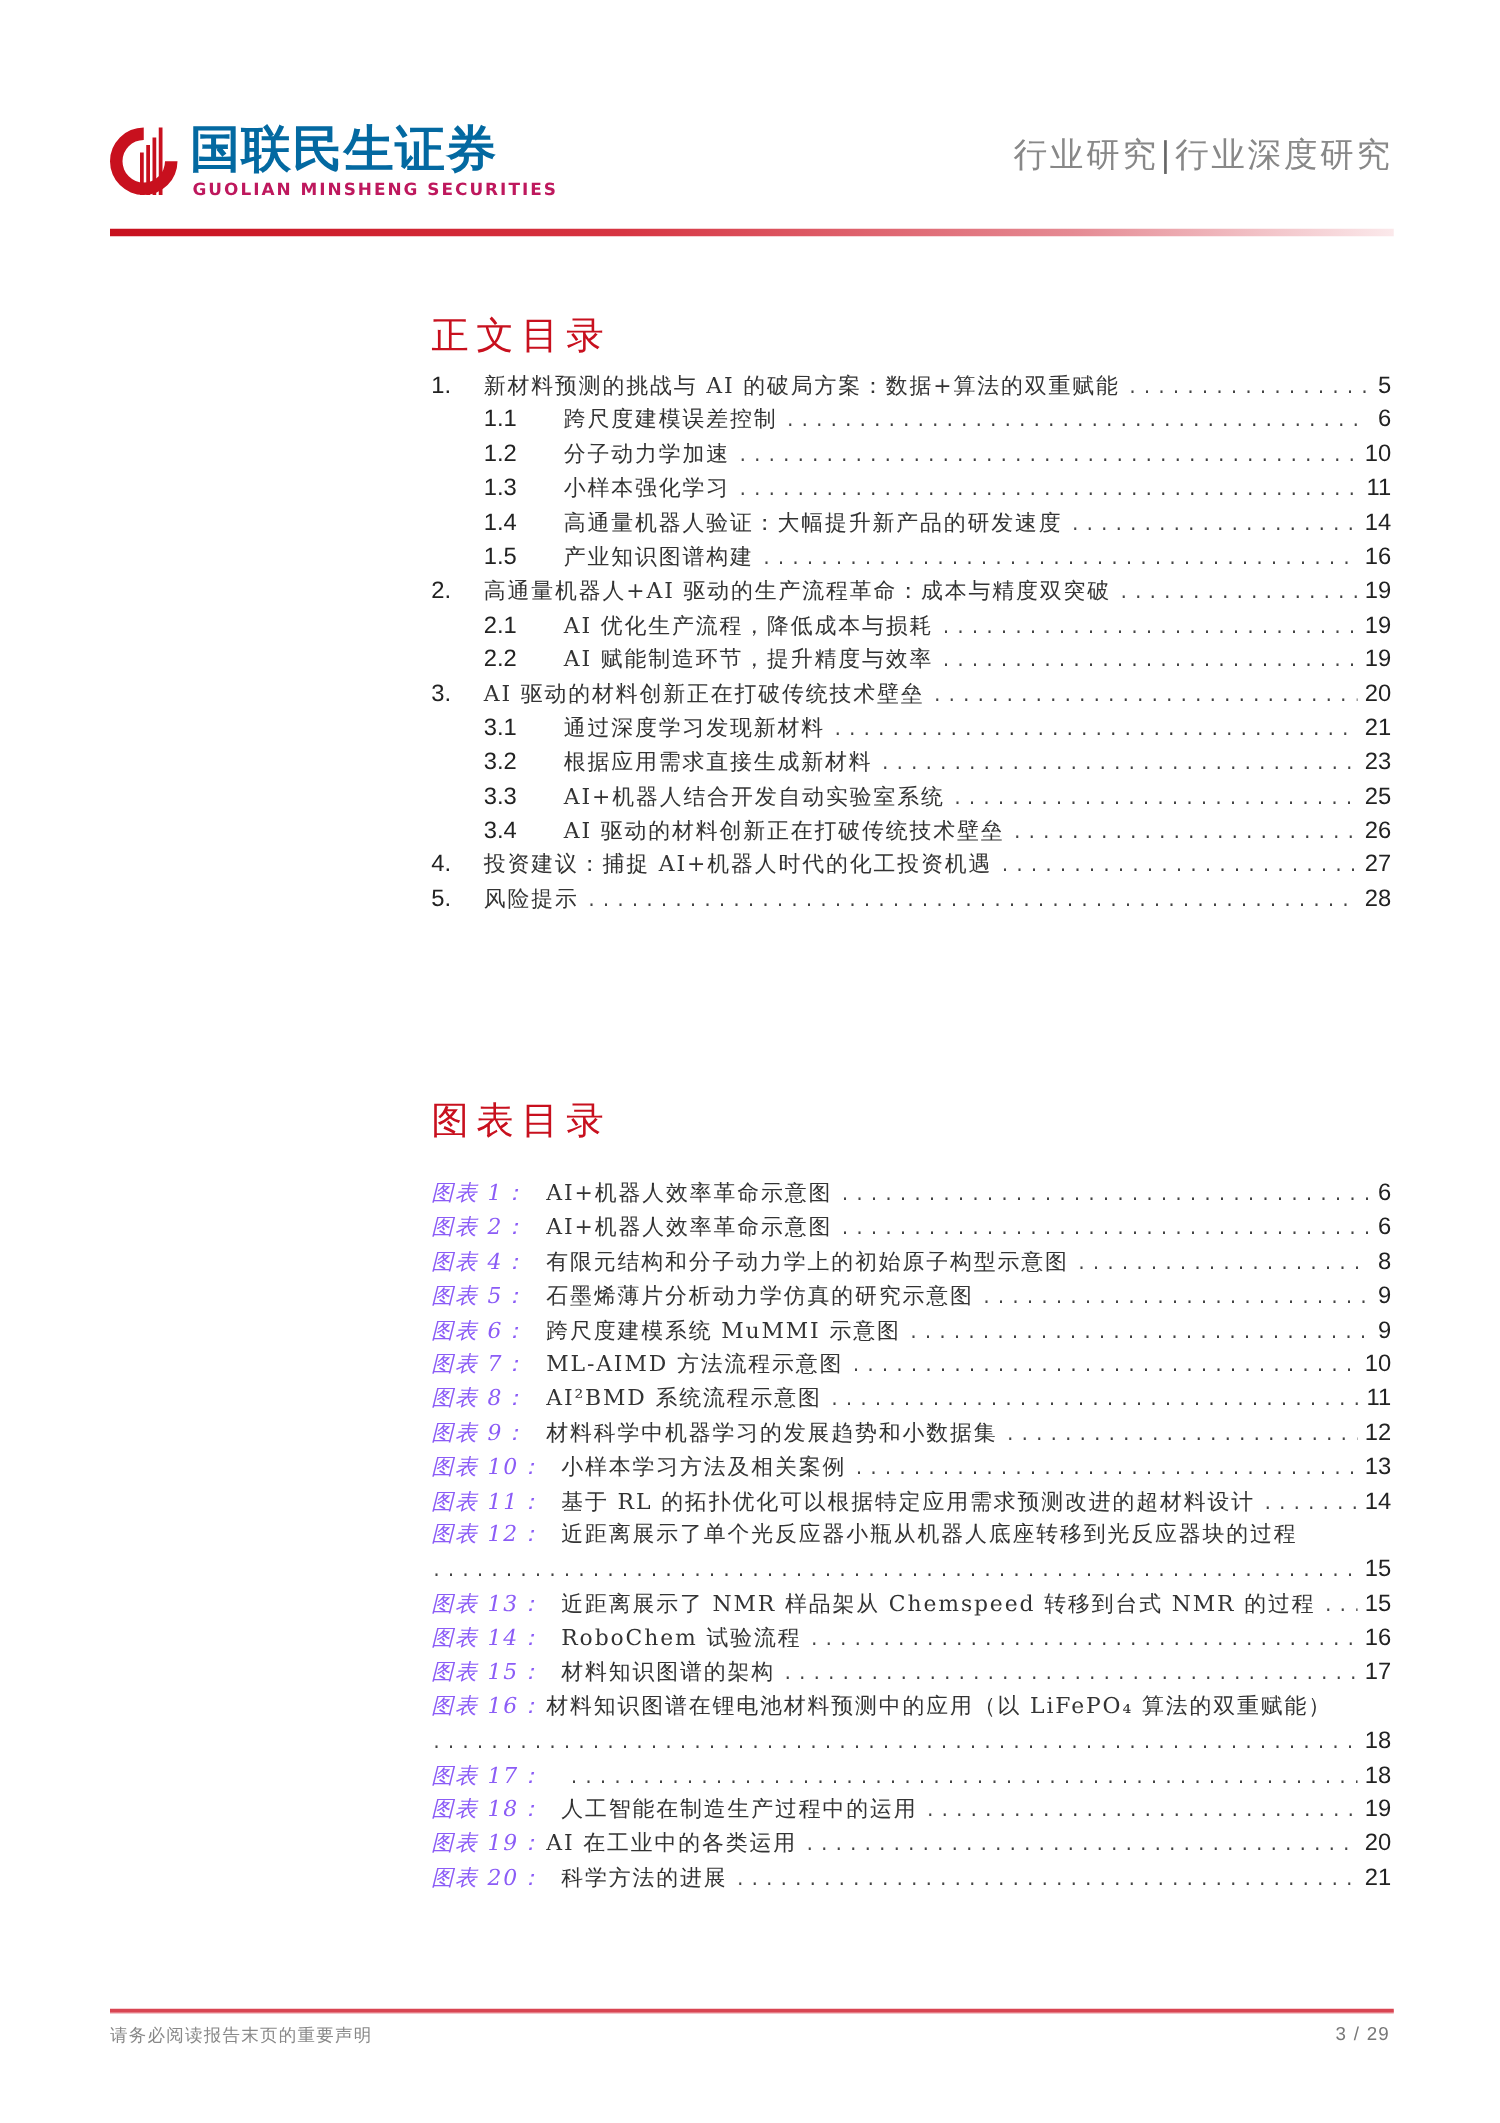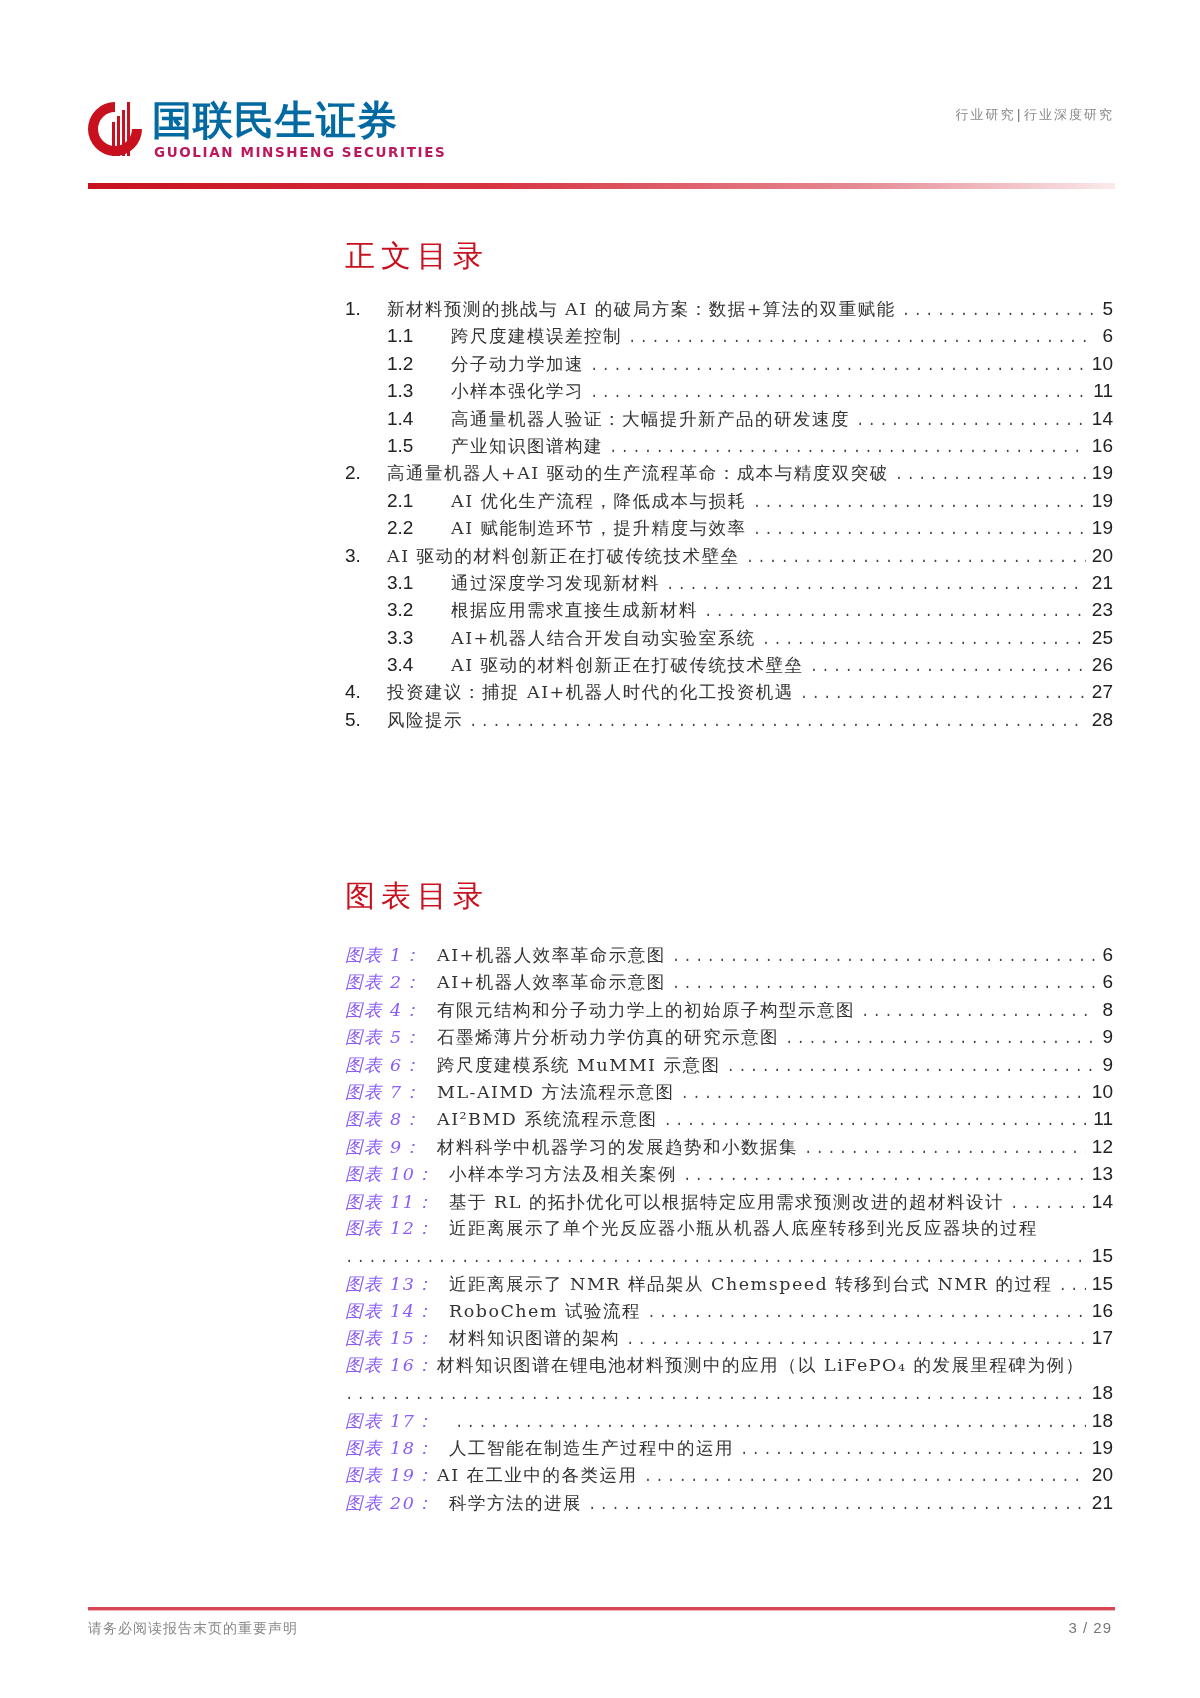--- a/index.html
+++ b/index.html
@@ -6,21 +6,21 @@
   body { width: 1200px; height: 1698px; position: relative; overflow: hidden;
          font-family: "DejaVu Serif", "Liberation Serif", serif; color: #222; }
 
   
   .logo { position: absolute; left: 86px; top: 96px; width: 390px; height: 70px; }
   .logo-mark { position: absolute; left: 0; top: 2px; width: 58px; height: 62px; }
   .logo-cn { position: absolute; left: 66px; top: 0; font-family: "DejaVu Sans", sans-serif;
              font-weight: bold; font-size: 40px; letter-spacing: 1px; color: #0369a1; line-height: 48px; white-space: nowrap; }
   .logo-en { position: absolute; left: 68px; top: 48px; font-family: "DejaVu Sans", sans-serif;
              font-weight: bold; font-size: 13.5px; letter-spacing: 1.6px; color: #be185d; white-space: nowrap; }
-  .header-tag { position: absolute; right: 86px; top: 106px; font-size: 13px; color: #888;
+  .header-tag { position: absolute; right: 86px; top: 106px; font-size: 27px; color: #888;
                 letter-spacing: 2px; white-space: nowrap; }
   .header-tag .sep { color: #666; margin: 0 1px; }
   .header-rule { position: absolute; left: 88px; top: 183px; width: 1027px; height: 6px;
                  background: linear-gradient(90deg, #c8101e 0%, #d73542 40%, #e58a93 75%, #fbe9eb 100%); }
 
   
   .section-title { position: absolute; left: 345px; font-size: 30px; color: #c8101e;
                    letter-spacing: 6px; white-space: nowrap; }
 
   
@@ -62,21 +62,21 @@
   </svg>
   <div class="logo-cn">国联民生证券</div>
   <div class="logo-en">GUOLIAN MINSHENG SECURITIES</div>
 </div>
 
 <div class="header-tag">
   <span>行业研究</span><span class="sep">|</span><span>行业深度研究</span>
 </div>
 <div class="header-rule"></div>
 
-<div class="section-title" style="top:236px;">正文目录</div>
+<div class="section-title" style="top:248px;">正文目录</div>
 
 <div class="toc" style="top:295px;">
   <div class="toc-row lvl1">
       <span class="toc-num">1.</span>
       <span class="toc-text">新材料预测的挑战与 AI 的破局方案：数据+算法的双重赋能</span>
       <span class="toc-dots"></span>
       <span class="toc-page">5</span>
     </div>
   <div class="toc-row lvl2">
       <span class="toc-num">1.1</span>
@@ -254,21 +254,21 @@
       <span class="toc-page">16</span>
     </div>
   <div class="toc-row">
       <span class="fig-label wide">图表 15：</span>
       <span class="toc-text">材料知识图谱的架构</span>
       <span class="toc-dots"></span>
       <span class="toc-page">17</span>
     </div>
   <div class="toc-row wrap">
       <span class="fig-label">图表 16：</span>
-      <span class="toc-text">材料知识图谱在锂电池材料预测中的应用（以 LiFePO₄ 的发展里程碑为例）</span>
+      <span class="toc-text">材料知识图谱在锂电池材料预测中的应用（以 LiFePO₄ 算法的双重赋能）</span>
     </div>
   <div class="toc-row cont">
       <span class="toc-dots"></span>
       <span class="toc-page">18</span>
     </div>
   <div class="toc-row">
       <span class="fig-label wide">图表 17：</span>
       <span class="toc-dots"></span>
       <span class="toc-page">18</span>
     </div>

